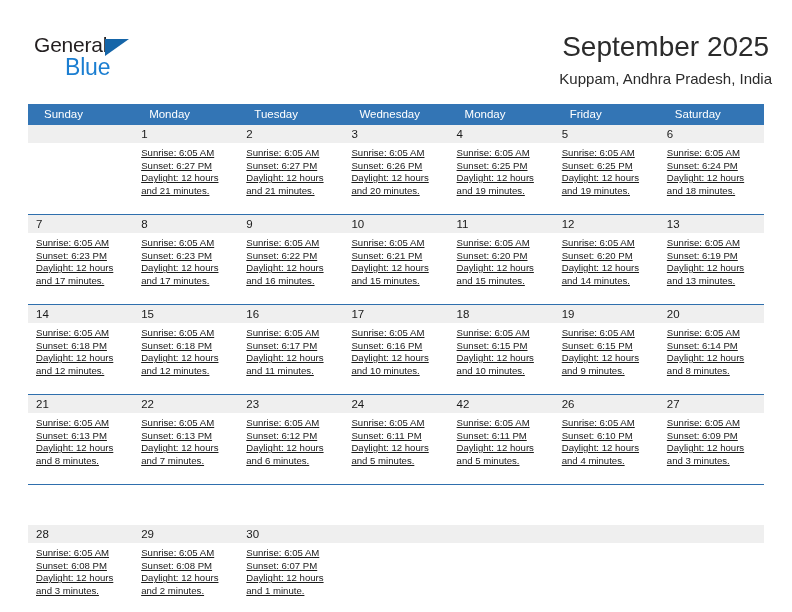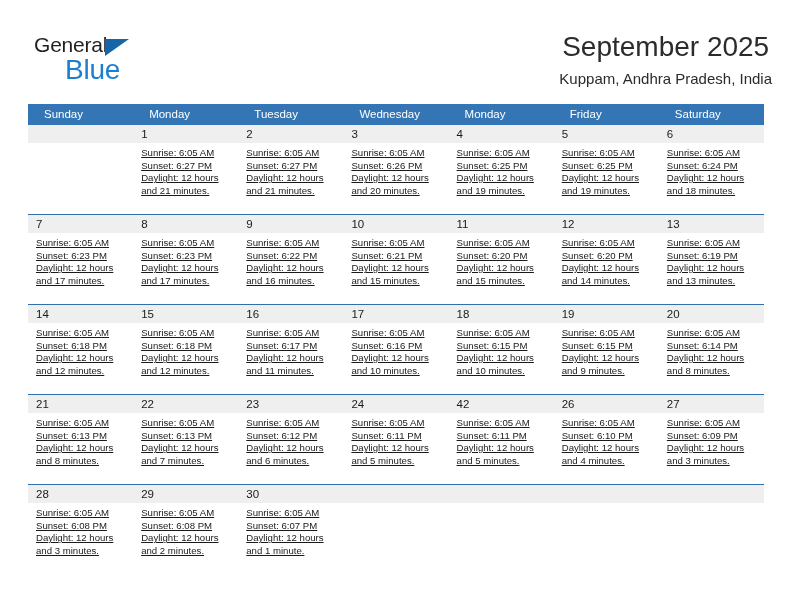--- a/index.html
+++ b/index.html
@@ -52,21 +52,21 @@
     top: 6px;
     width: 0;
     height: 0;
     border-left: 24px solid #1565a8;
     border-bottom: 17px solid transparent;
   }
   .brand-blue {
     position: absolute;
     left: 31px;
     top: 21px;
-    font-size: 28px;
+    font-size: 23px;
     letter-spacing: -0.2px;
     color: #1b7ed1;
     font-family: "Liberation Sans", sans-serif;
   }
   .titles {
     position: absolute;
     right: 36px;
     top: 30px;
     text-align: center;
   }
@@ -112,21 +112,21 @@
   }
   .week.first { border-top: none; }
   .cell {
     flex: 1 1 0;
     width: 105.14px;
     box-sizing: border-box;
     background: #ffffff;
     height: 89px;
     position: relative;
   }
-  .week.last .cell { height: 86px; }
+  .week.last .cell { height: 86px; margin-top: 40px; }
   .daynum-band {
     height: 18px;
     background: #efefef;
     font-size: 11.5px;
     line-height: 18px;
     padding-left: 8px;
     color: #1a1a1a;
     box-sizing: border-box;
   }
   .cell.empty .daynum-band { color: transparent; }

